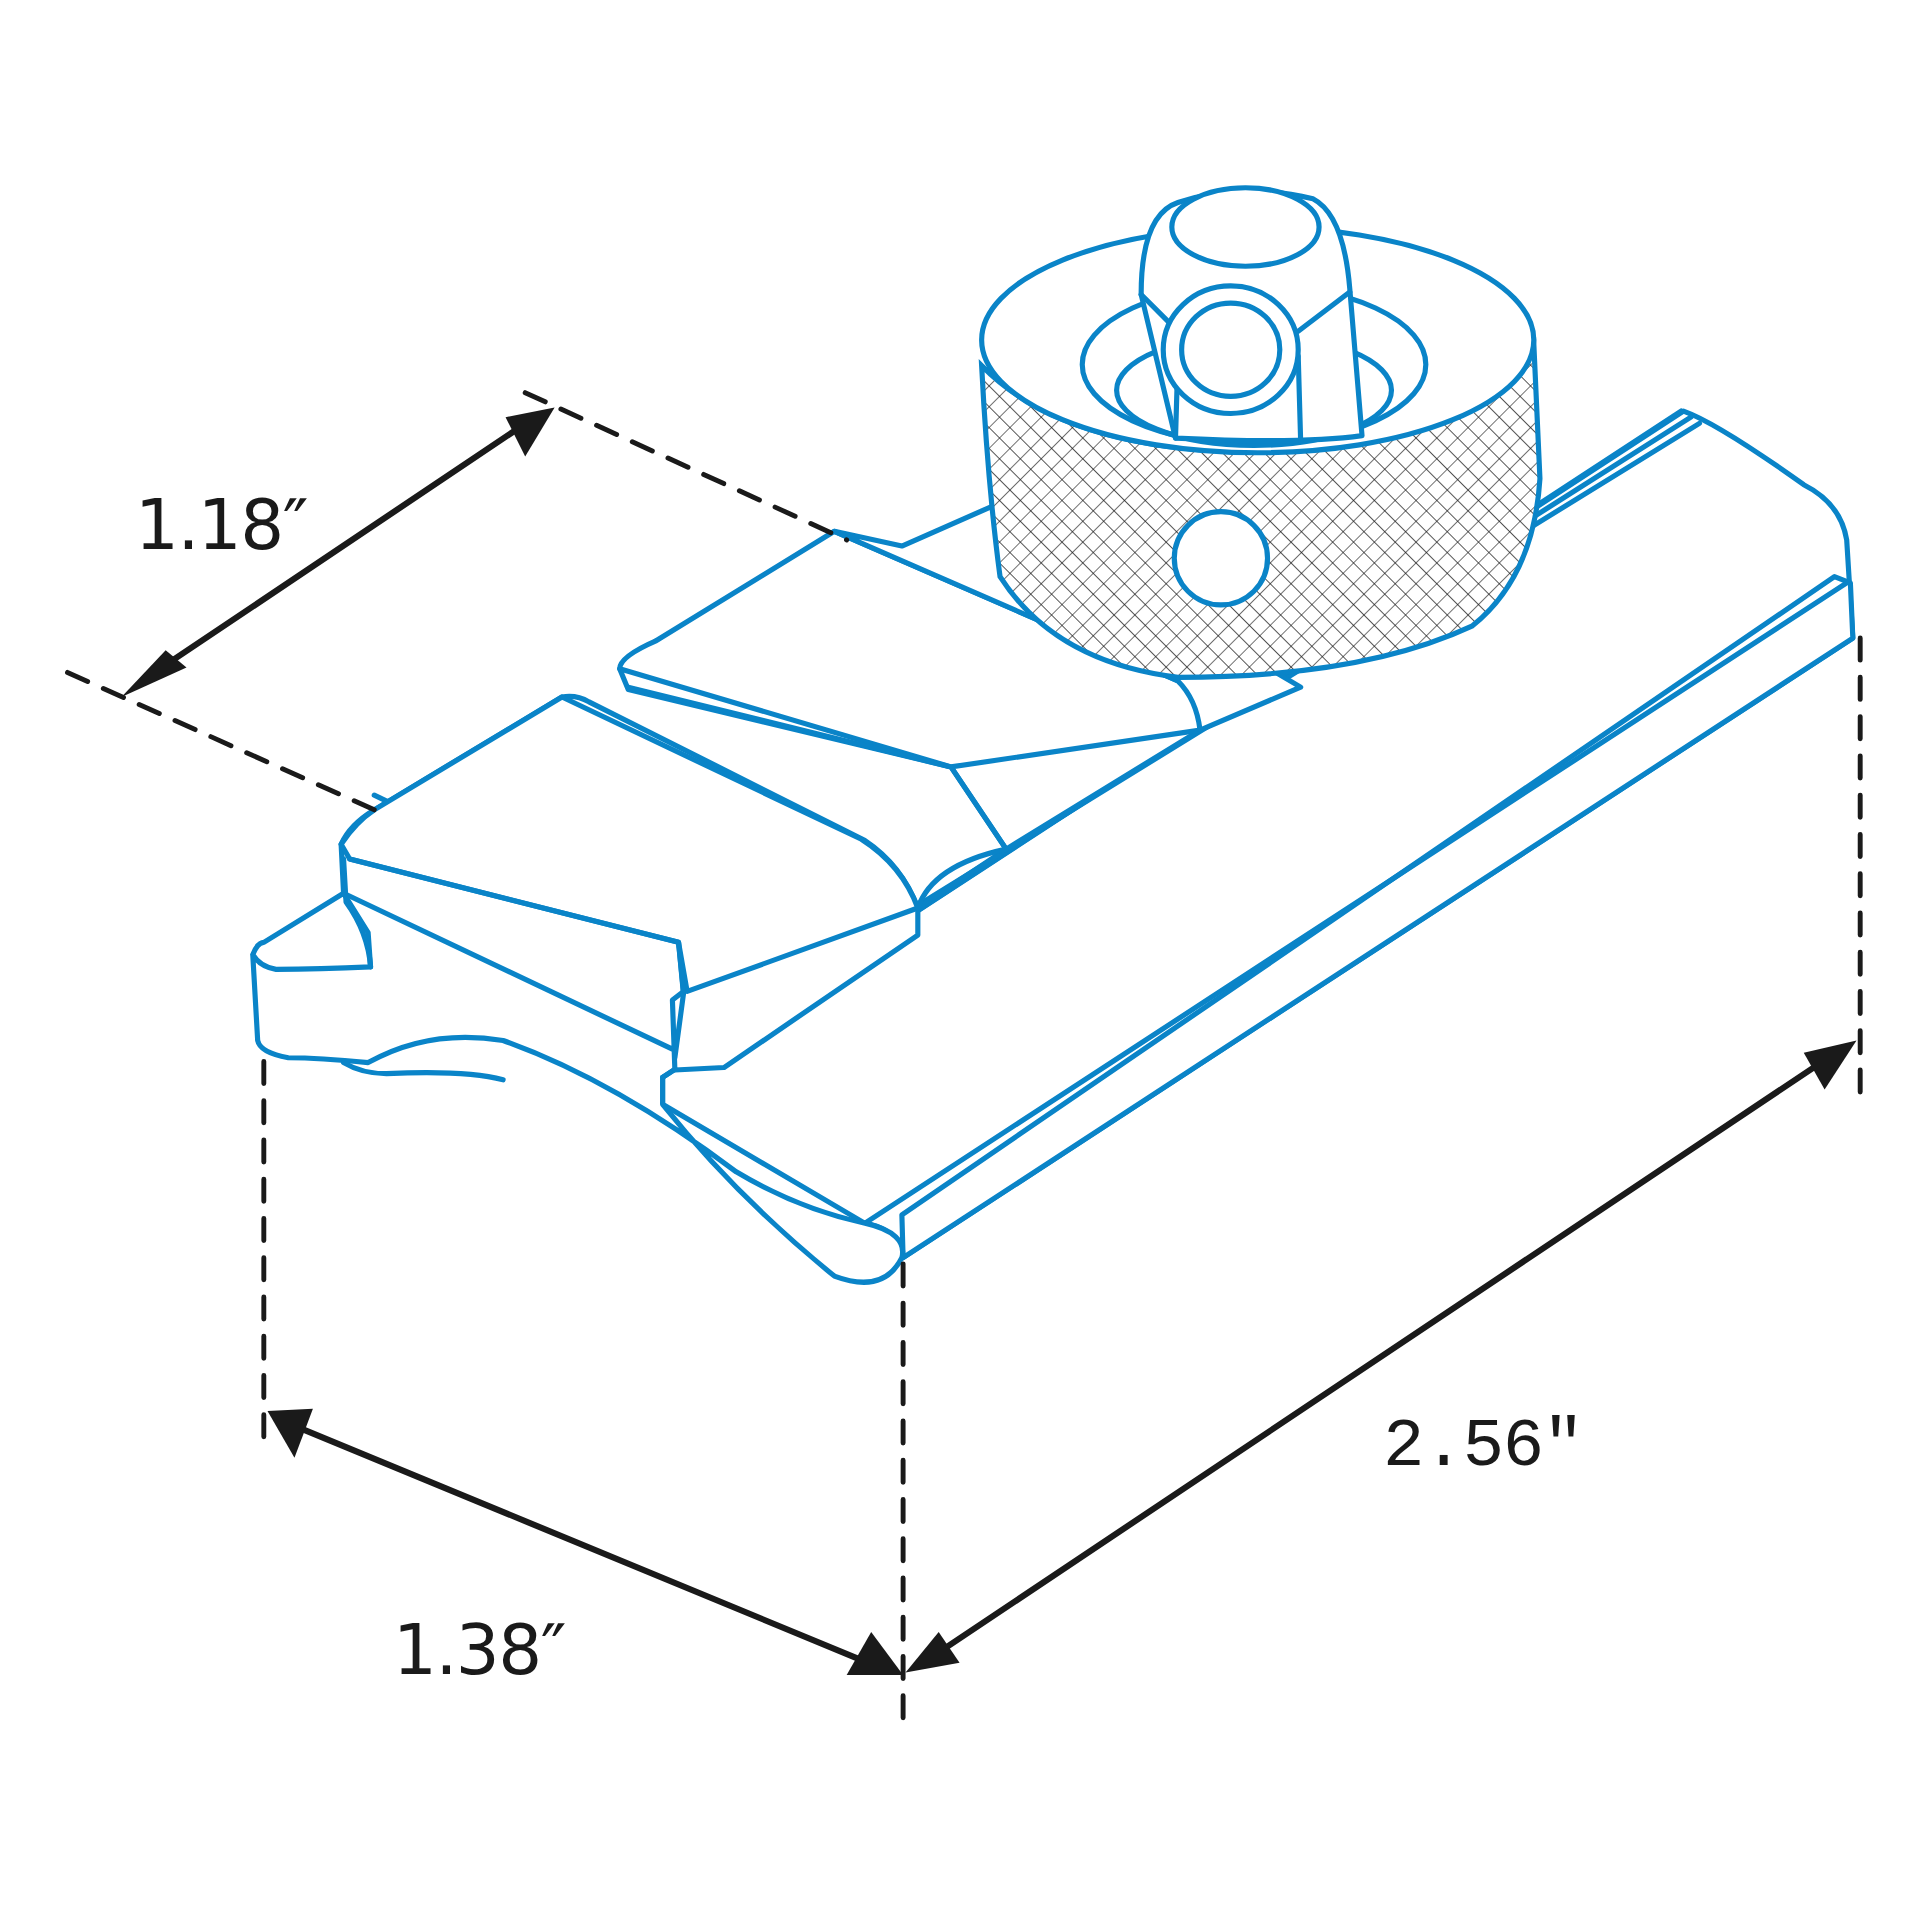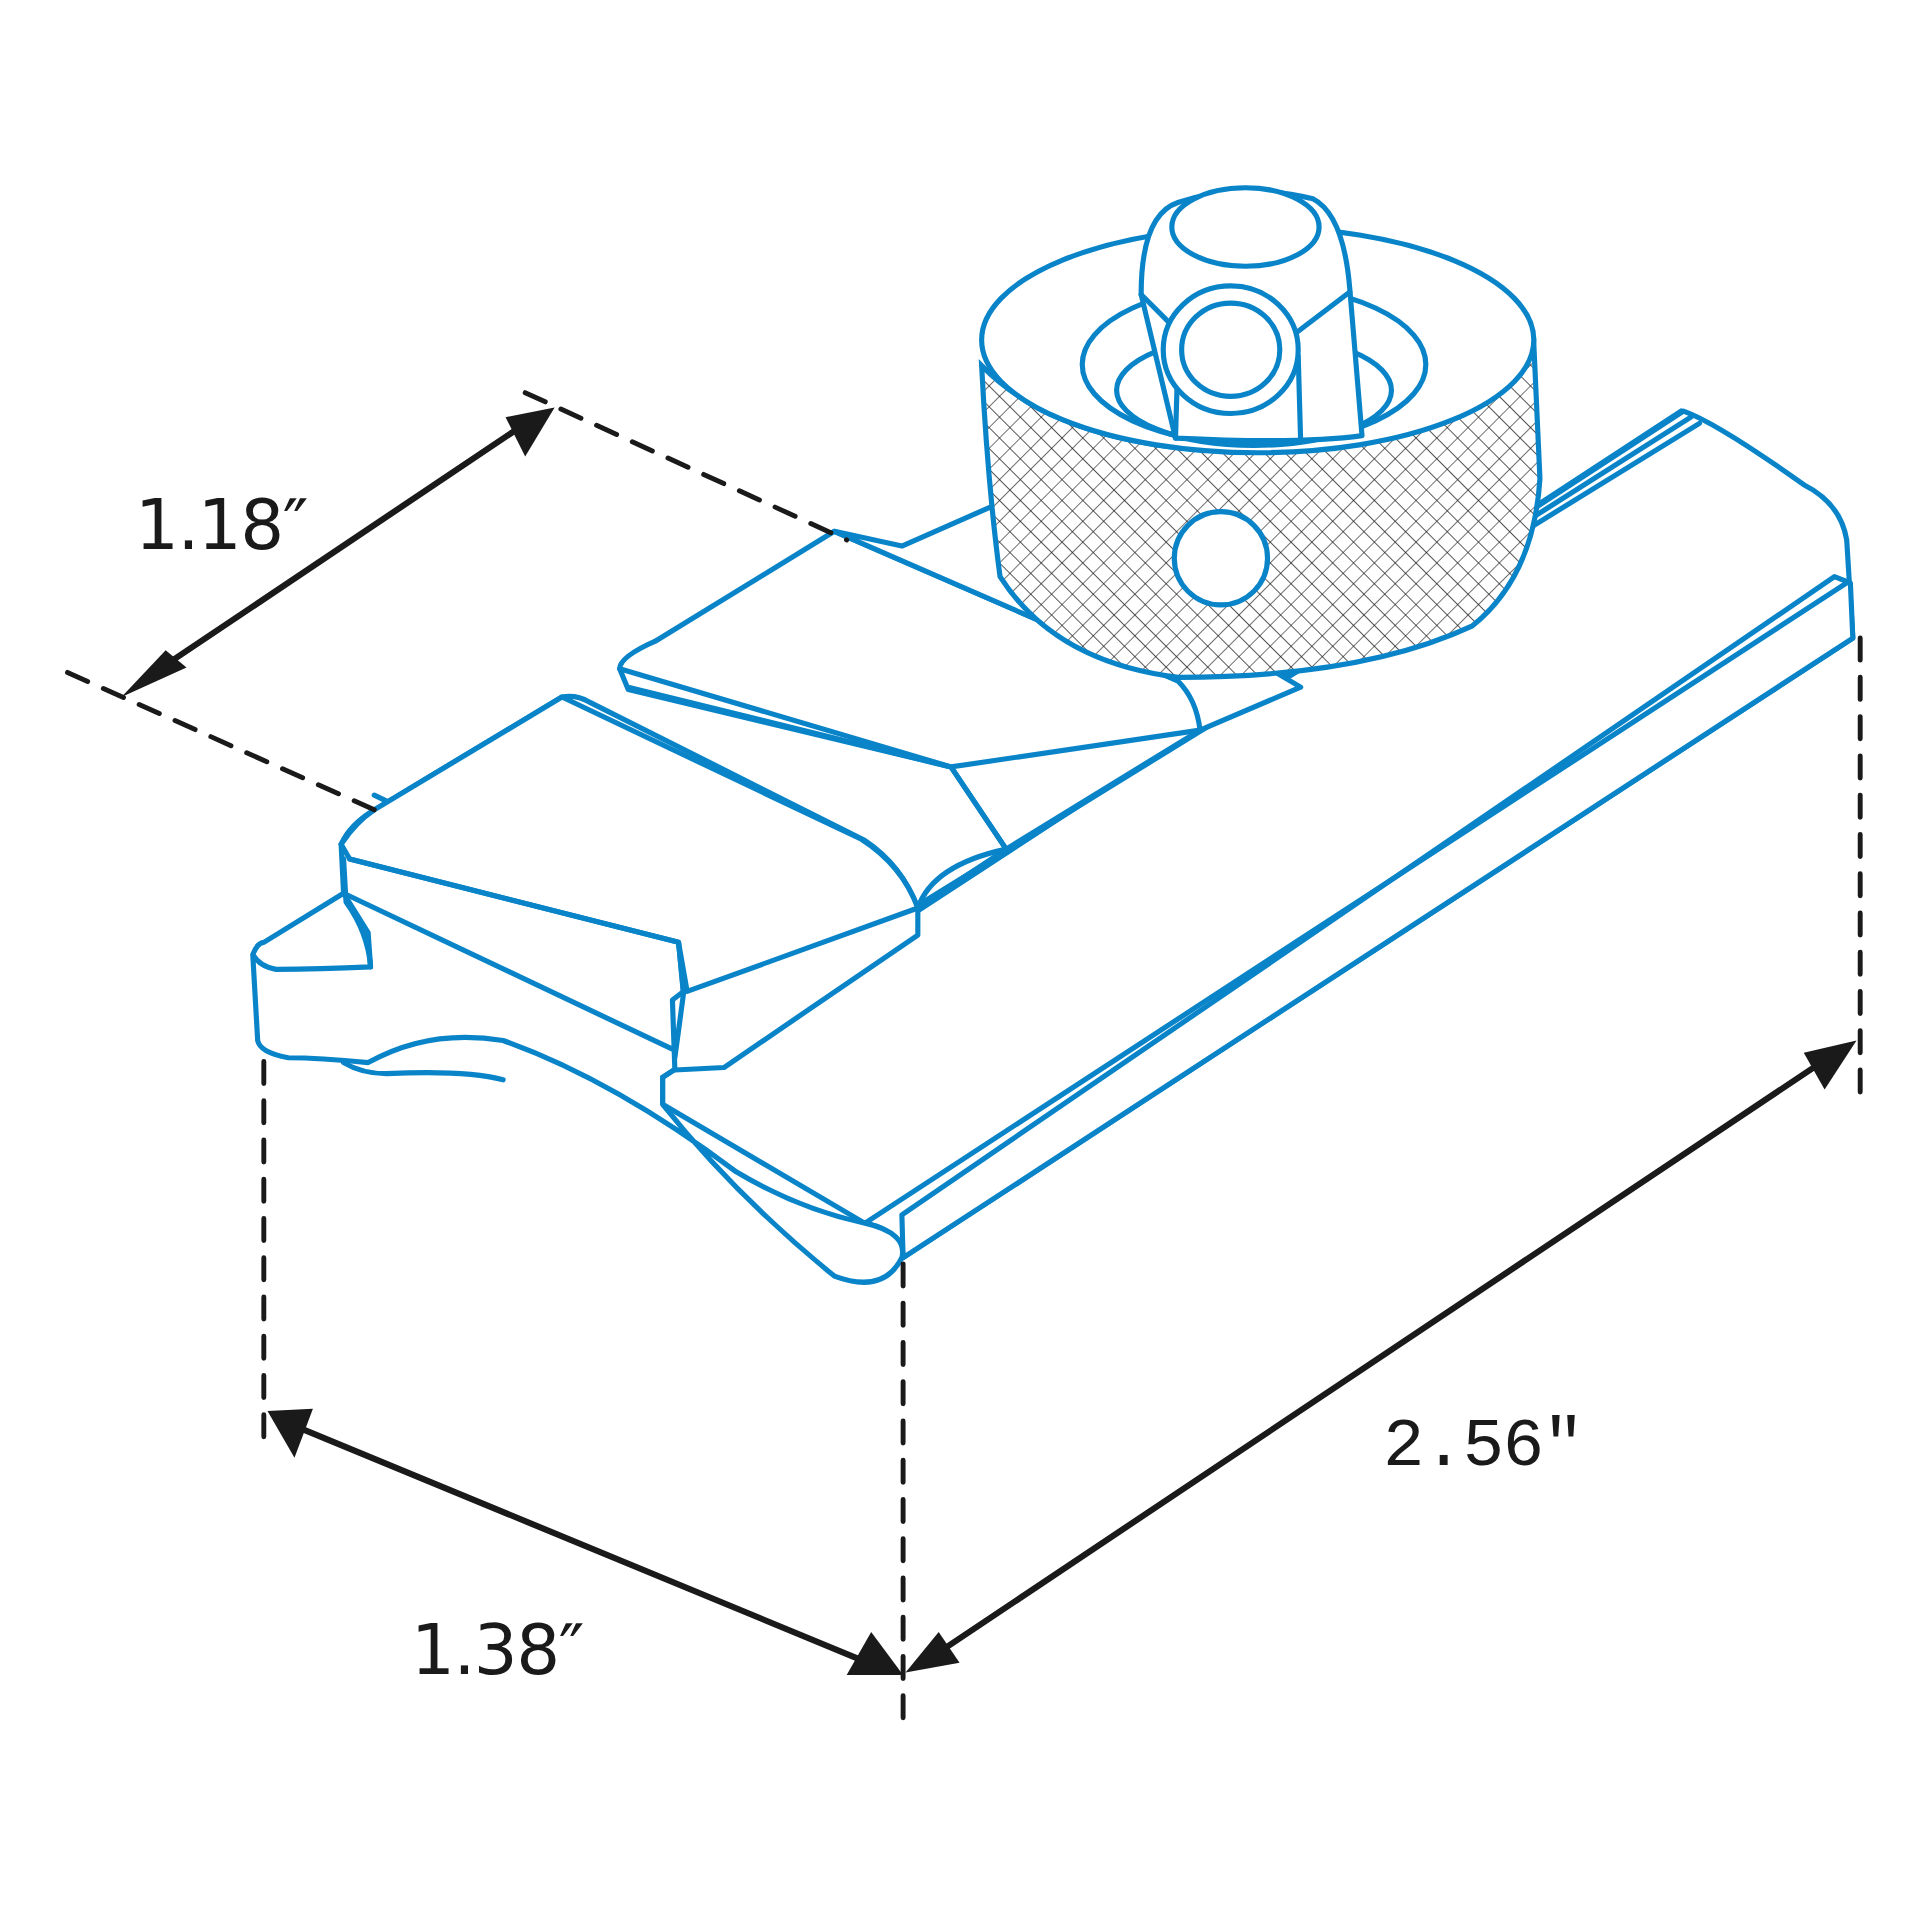--- a/index.html
+++ b/index.html
@@ -81,15 +81,15 @@
 
   <g>
     <path class="dash" d="M1516 520 L1516 895"></path>
     <path class="dim" d="M760 1350 L1490 862"></path>
     <polygon class="arrowhead" points="738,1363 782,1355 765,1330"></polygon>
     <polygon class="arrowhead" points="1513,848 1470,858 1487,888"></polygon>
   </g>
 </svg>
 
 <div class="label" style="left:135px; top:451px;margin-top:40px;">1.18″</div>
-<div class="label" style="left:411px; top:1616px;">1.38″</div>
+<div class="label" style="left:393px; top:1616px;">1.38″</div>
 <div class="label" style="left:1383px; top:1413px;font-family:Liberation Mono, monospace;">2.56″</div>
 
 
 </body></html>

